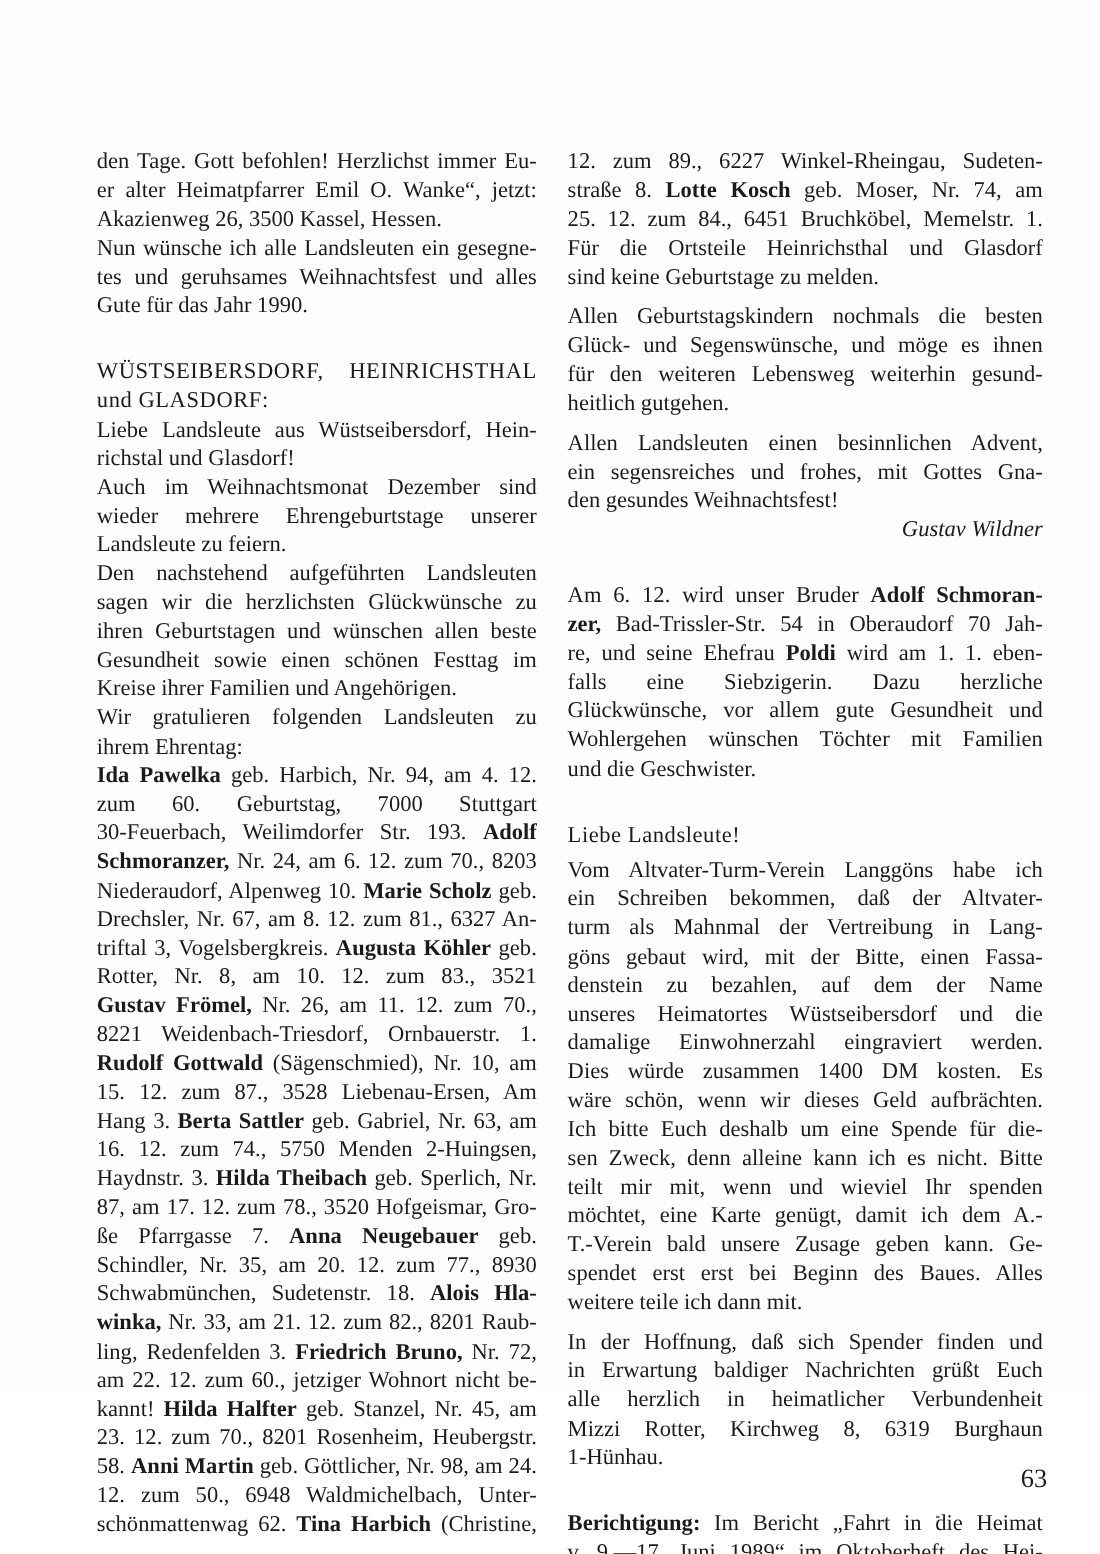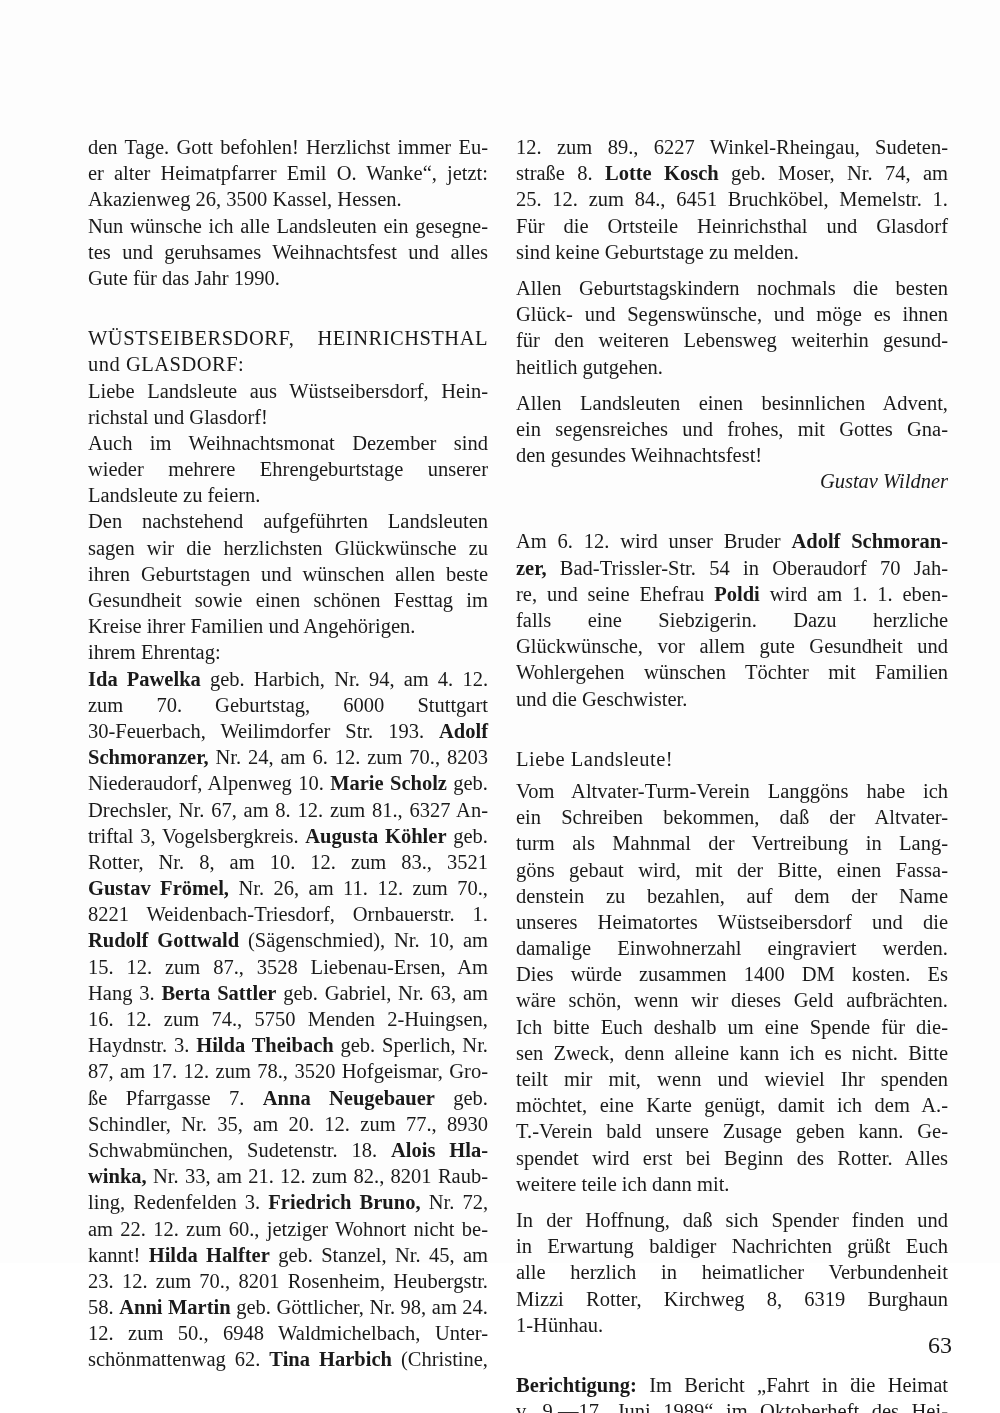--- a/index.html
+++ b/index.html
@@ -44,25 +44,26 @@
       <span class="line">Liebe Landsleute aus Wüstseibersdorf, Hein-</span>
       <span class="line last">richstal und Glasdorf!</span>
       <span class="line">Auch im Weihnachtsmonat Dezember sind</span>
       <span class="line">wieder mehrere Ehrengeburtstage unserer</span>
       <span class="line last">Landsleute zu feiern.</span>
       <span class="line">Den nachstehend aufgeführten Landsleuten</span>
       <span class="line">sagen wir die herzlichsten Glückwünsche zu</span>
       <span class="line">ihren Geburtstagen und wünschen allen beste</span>
       <span class="line">Gesundheit sowie einen schönen Festtag im</span>
       <span class="line last">Kreise ihrer Familien und Angehörigen.</span>
+      <span class="line">Wir gratulieren folgenden Landsleuten zu</span>
       <span class="line last">ihrem Ehrentag:</span>
     </div>
     <div>
       <span class="line"><b>Ida Pawelka</b><span> geb. Harbich, Nr. 94, am 4. 12.</span></span>
-      <span class="line"><span>zum 70. Geburtstag, 6000 Stuttgart</span></span>
+      <span class="line"><span>zum 60. Geburtstag, 7000 Stuttgart</span></span>
       <span class="line"><span>30-Feuerbach, Weilimdorfer Str. 193. </span><b>Adolf</b></span>
       <span class="line"><b>Schmoranzer,</b><span> Nr. 24, am 6. 12. zum 70., 8203</span></span>
       <span class="line"><span>Niederaudorf, Alpenweg 10. </span><b>Marie Scholz</b><span> geb.</span></span>
       <span class="line"><span>Drechsler, Nr. 67, am 8. 12. zum 81., 6327 An-</span></span>
       <span class="line"><span>triftal 3, Vogelsbergkreis. </span><b>Augusta Köhler</b><span> geb.</span></span>
       <span class="line"><span>Rotter, Nr. 8, am 10. 12. zum 83., 3521</span></span>
       <span class="line"><b>Gustav Frömel,</b><span> Nr. 26, am 11. 12. zum 70.,</span></span>
       <span class="line"><span>8221 Weidenbach-Triesdorf, Ornbauerstr. 1.</span></span>
       <span class="line"><b>Rudolf Gottwald</b><span> (Sägenschmied), Nr. 10, am</span></span>
       <span class="line"><span>15. 12. zum 87., 3528 Liebenau-Ersen, Am</span></span>
@@ -127,21 +128,21 @@
       <span class="line">denstein zu bezahlen, auf dem der Name</span>
       <span class="line">unseres Heimatortes Wüstseibersdorf und die</span>
       <span class="line">damalige Einwohnerzahl eingraviert werden.</span>
       <span class="line">Dies würde zusammen 1400 DM kosten. Es</span>
       <span class="line">wäre schön, wenn wir dieses Geld aufbrächten.</span>
       <span class="line">Ich bitte Euch deshalb um eine Spende für die-</span>
       <span class="line">sen Zweck, denn alleine kann ich es nicht. Bitte</span>
       <span class="line">teilt mir mit, wenn und wieviel Ihr spenden</span>
       <span class="line">möchtet, eine Karte genügt, damit ich dem A.-</span>
       <span class="line">T.-Verein bald unsere Zusage geben kann. Ge-</span>
-      <span class="line">spendet wird erst bei Beginn des Rotter. Alles</span>
+      <span class="line">spendet erst erst bei Beginn des Baues. Alles</span>
       <span class="line last">weitere teile ich dann mit.</span>
     </div>
     <span class="gap"></span>
     <div>
       <span class="line">In der Hoffnung, daß sich Spender finden und</span>
       <span class="line">in Erwartung baldiger Nachrichten grüßt Euch</span>
       <span class="line">alle herzlich in heimatlicher Verbundenheit</span>
       <span class="line">Mizzi Rotter, Kirchweg 8, 6319 Burghaun</span>
       <span class="line last">1-Hünhau.</span>
     </div>

